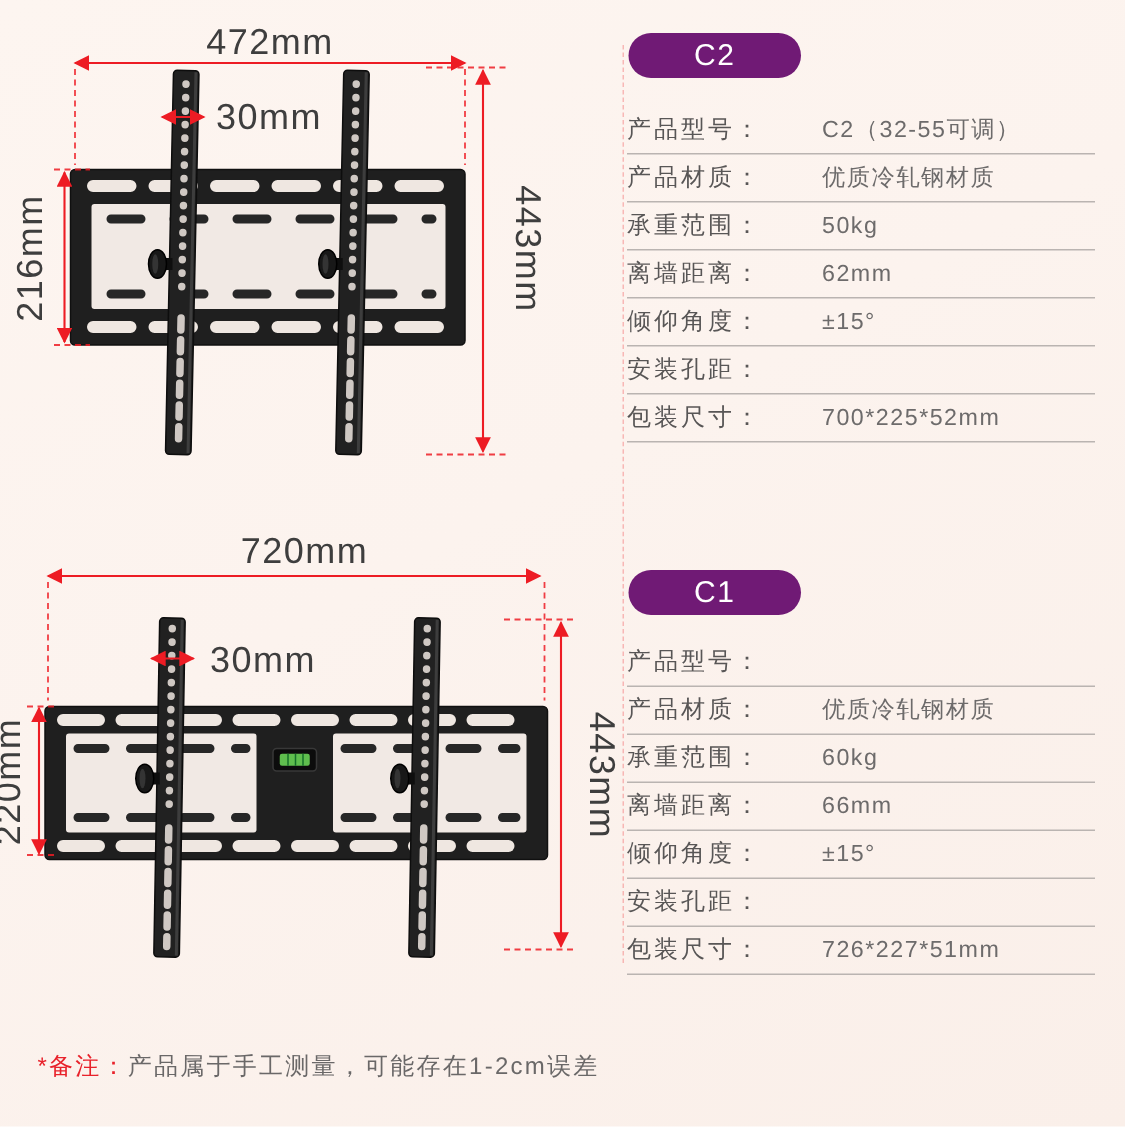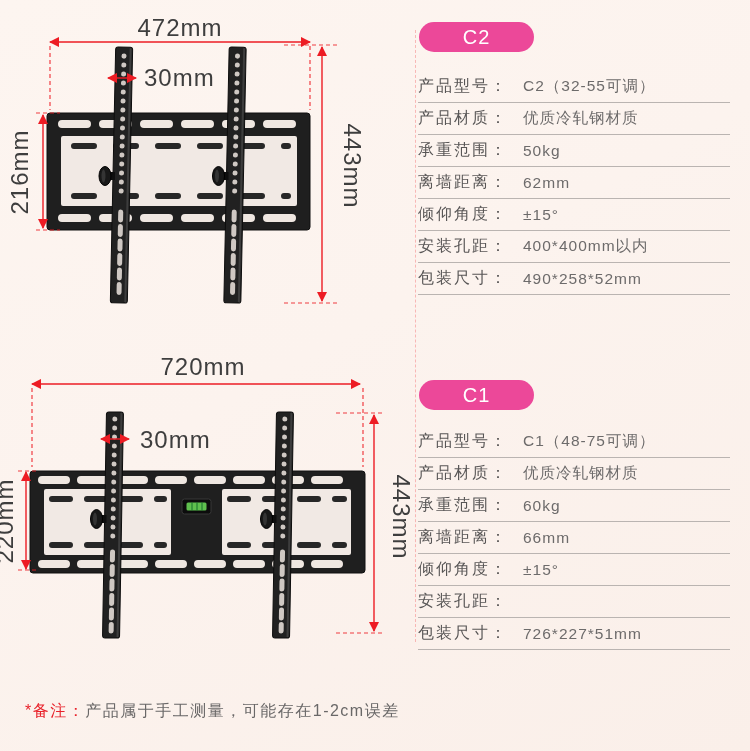--- a/index.html
+++ b/index.html
@@ -9,29 +9,29 @@
     font-family:"Liberation Sans","DejaVu Sans",sans-serif;
   }
   .diagram{position:absolute;left:0;}
   #diagram-c2{top:0;}
   #diagram-c1{top:355px;}
   svg text{fill:#3e3e3e;font-size:24px;letter-spacing:1px;font-family:"Liberation Sans","DejaVu Sans",sans-serif;}
   .dim{stroke:#ed1c24;stroke-width:1.4;fill:none;}
   .dash{stroke:#ed1c24;stroke-width:1.2;fill:none;stroke-dasharray:4 3;opacity:.85;}
   .badge{
     position:absolute;left:419px;width:115px;height:30px;border-radius:15px;
-    background:#ec4899;color:#ffffff;font-size:20px;letter-spacing:1px;
+    background:#701a75;color:#ffffff;font-size:20px;letter-spacing:1px;
     display:flex;align-items:center;justify-content:center;
   }
   #badge-c2{top:22px;}
   #badge-c1{top:380px;}
   .spec-table{position:absolute;left:418px;width:312px;}
   #table-c2{top:71px;}
   #table-c1{top:426px;}
-  .spec-row{height:31px;display:flex;align-items:center;border-bottom:1px solid #bab4b1;}
+  .spec-row{height:31px;display:flex;align-items:center;border-bottom:1px solid #bab4b1;gap:25px;}
   .spec-label{width:105px;flex:0 0 105px;font-size:16px;letter-spacing:2px;color:#585656;}
   .spec-value{font-size:15.5px;letter-spacing:1px;color:#6d6b6b;text-align:right;}
   .note{position:absolute;left:25px;top:676px;font-size:16px;letter-spacing:1.5px;color:#6a6868;margin-top:25px;}
   .note .star{color:#e8222b;}
   .guide-line{position:absolute;left:415px;top:30px;height:612px;width:0;
     border-left:1px dashed rgba(237,28,36,0.28);}
 </style>
 </head>
 <body>
 
@@ -193,33 +193,31 @@
   <div class="spec-row">
     <span class="spec-label">离墙距离：</span>
     <span class="spec-value">62mm</span>
   </div>
   <div class="spec-row">
     <span class="spec-label">倾仰角度：</span>
     <span class="spec-value">±15°</span>
   </div>
   <div class="spec-row">
     <span class="spec-label">安装孔距：</span>
-    <span class="spec-value">400*400mm以内</span>
   </div>
   <div class="spec-row">
     <span class="spec-label">包装尺寸：</span>
-    <span class="spec-value">490*258*52mm</span>
+    <span class="spec-value">700*225*52mm</span>
   </div>
 </div>
 
 <div id="badge-c1" class="badge">C1</div>
 <div id="table-c1" class="spec-table">
   <div class="spec-row">
     <span class="spec-label">产品型号：</span>
-    <span class="spec-value">C1（48-75可调）</span>
   </div>
   <div class="spec-row">
     <span class="spec-label">产品材质：</span>
     <span class="spec-value">优质冷轧钢材质</span>
   </div>
   <div class="spec-row">
     <span class="spec-label">承重范围：</span>
     <span class="spec-value">60kg</span>
   </div>
   <div class="spec-row">

